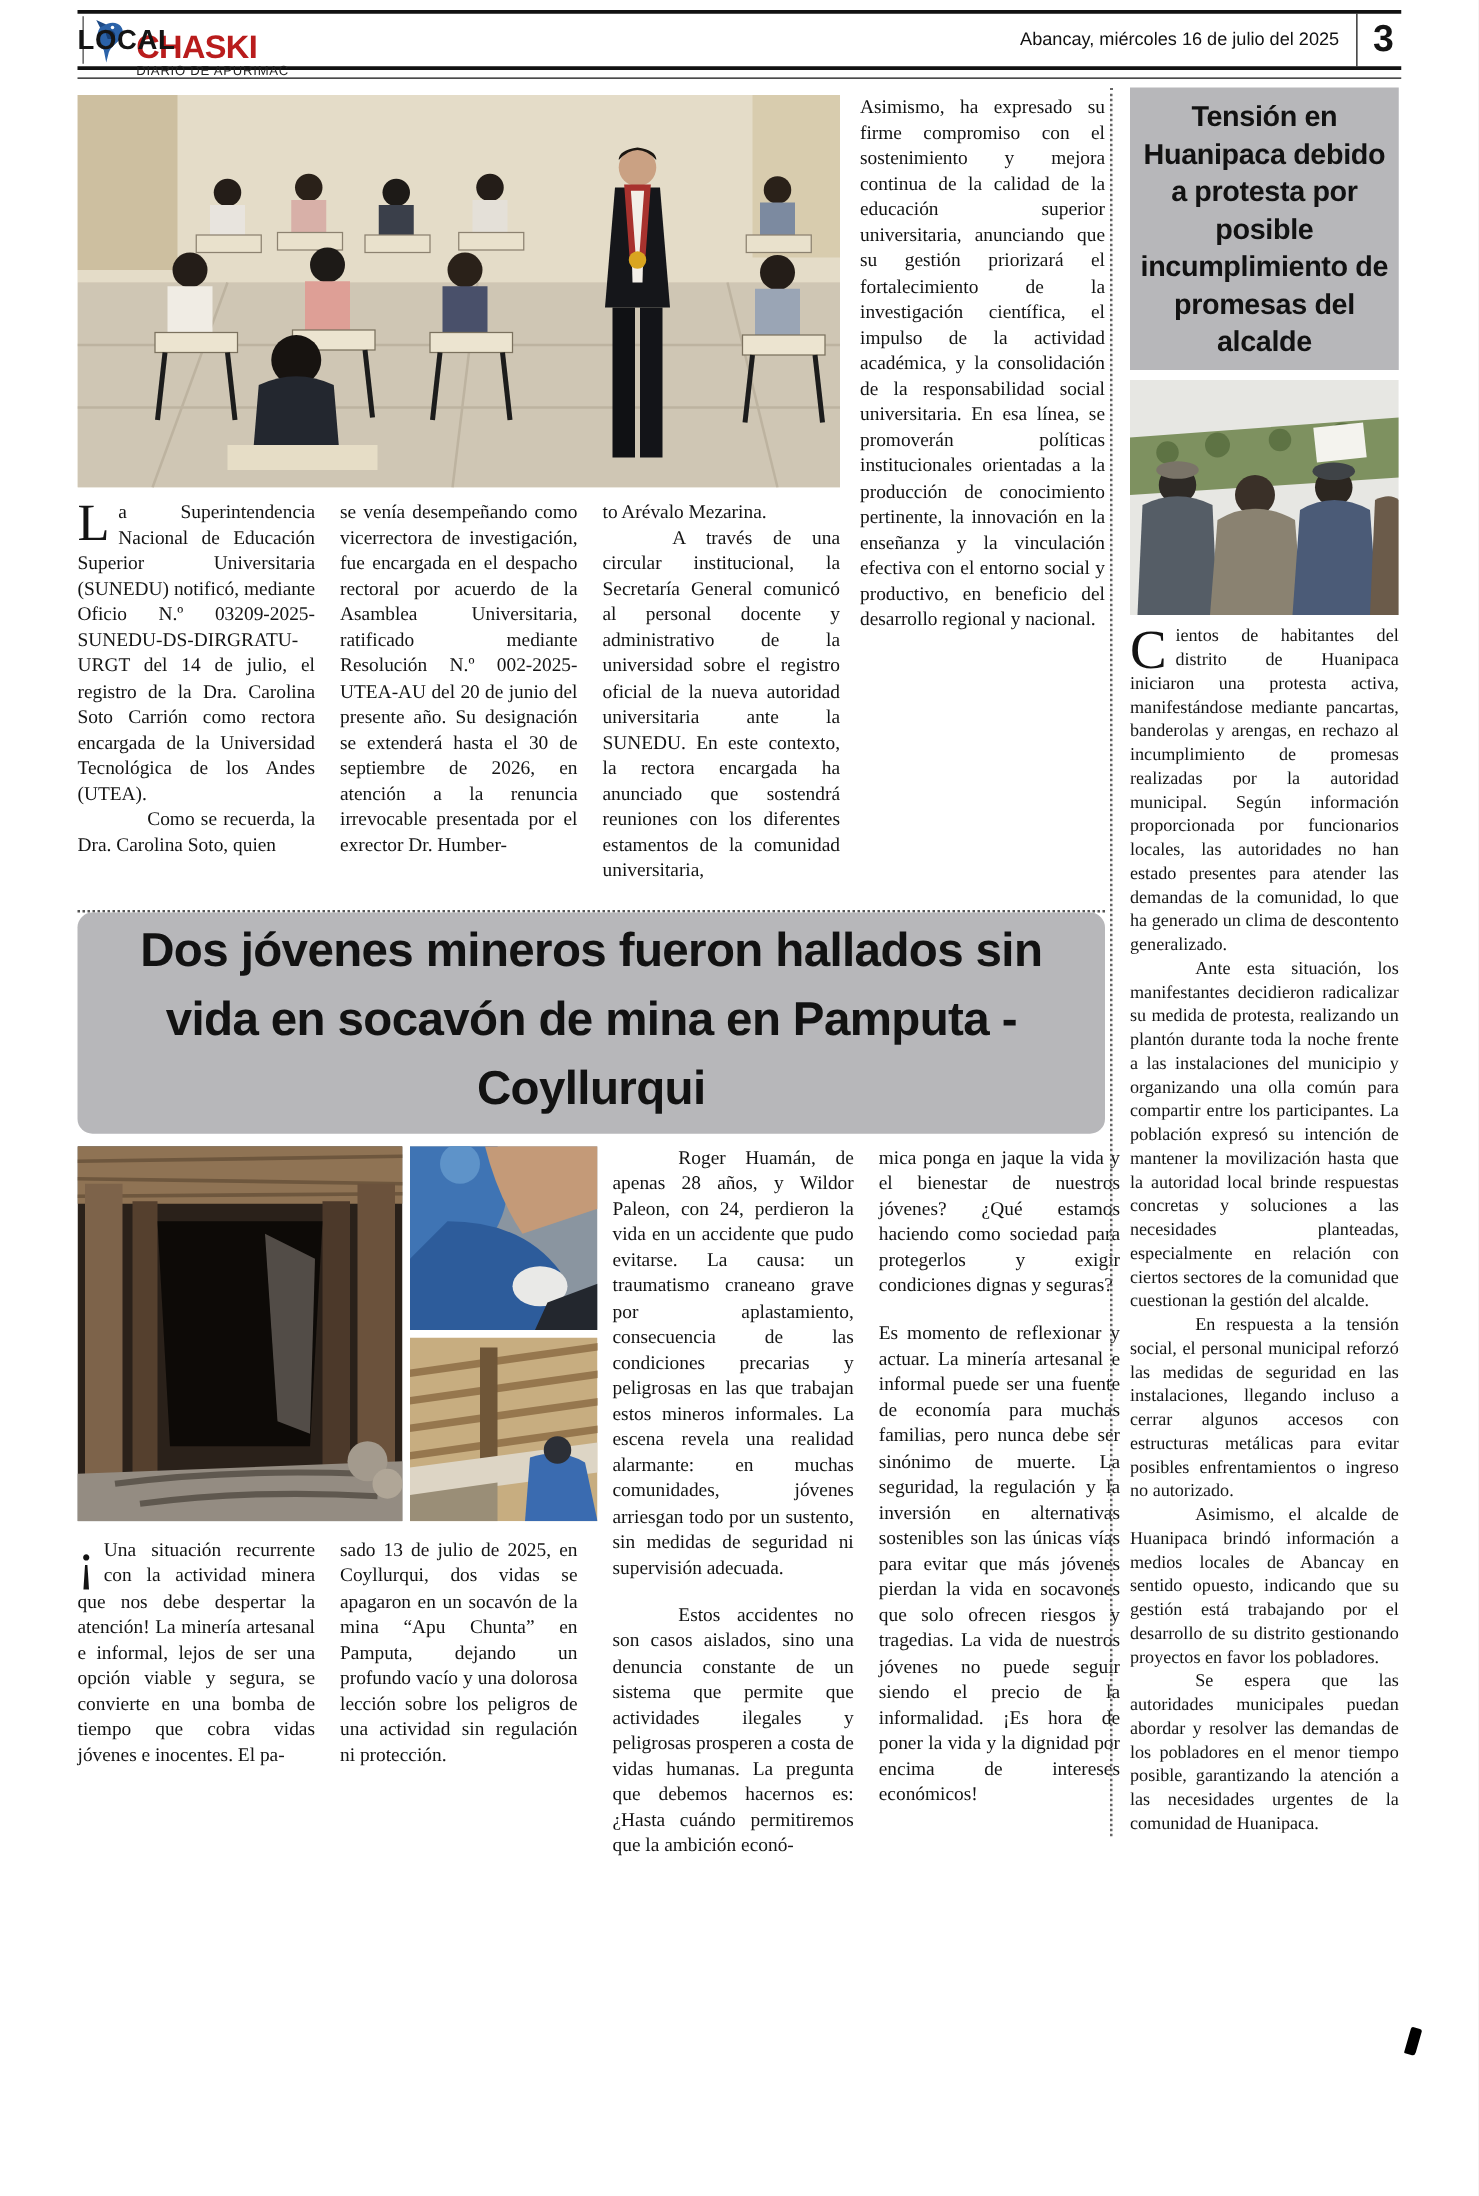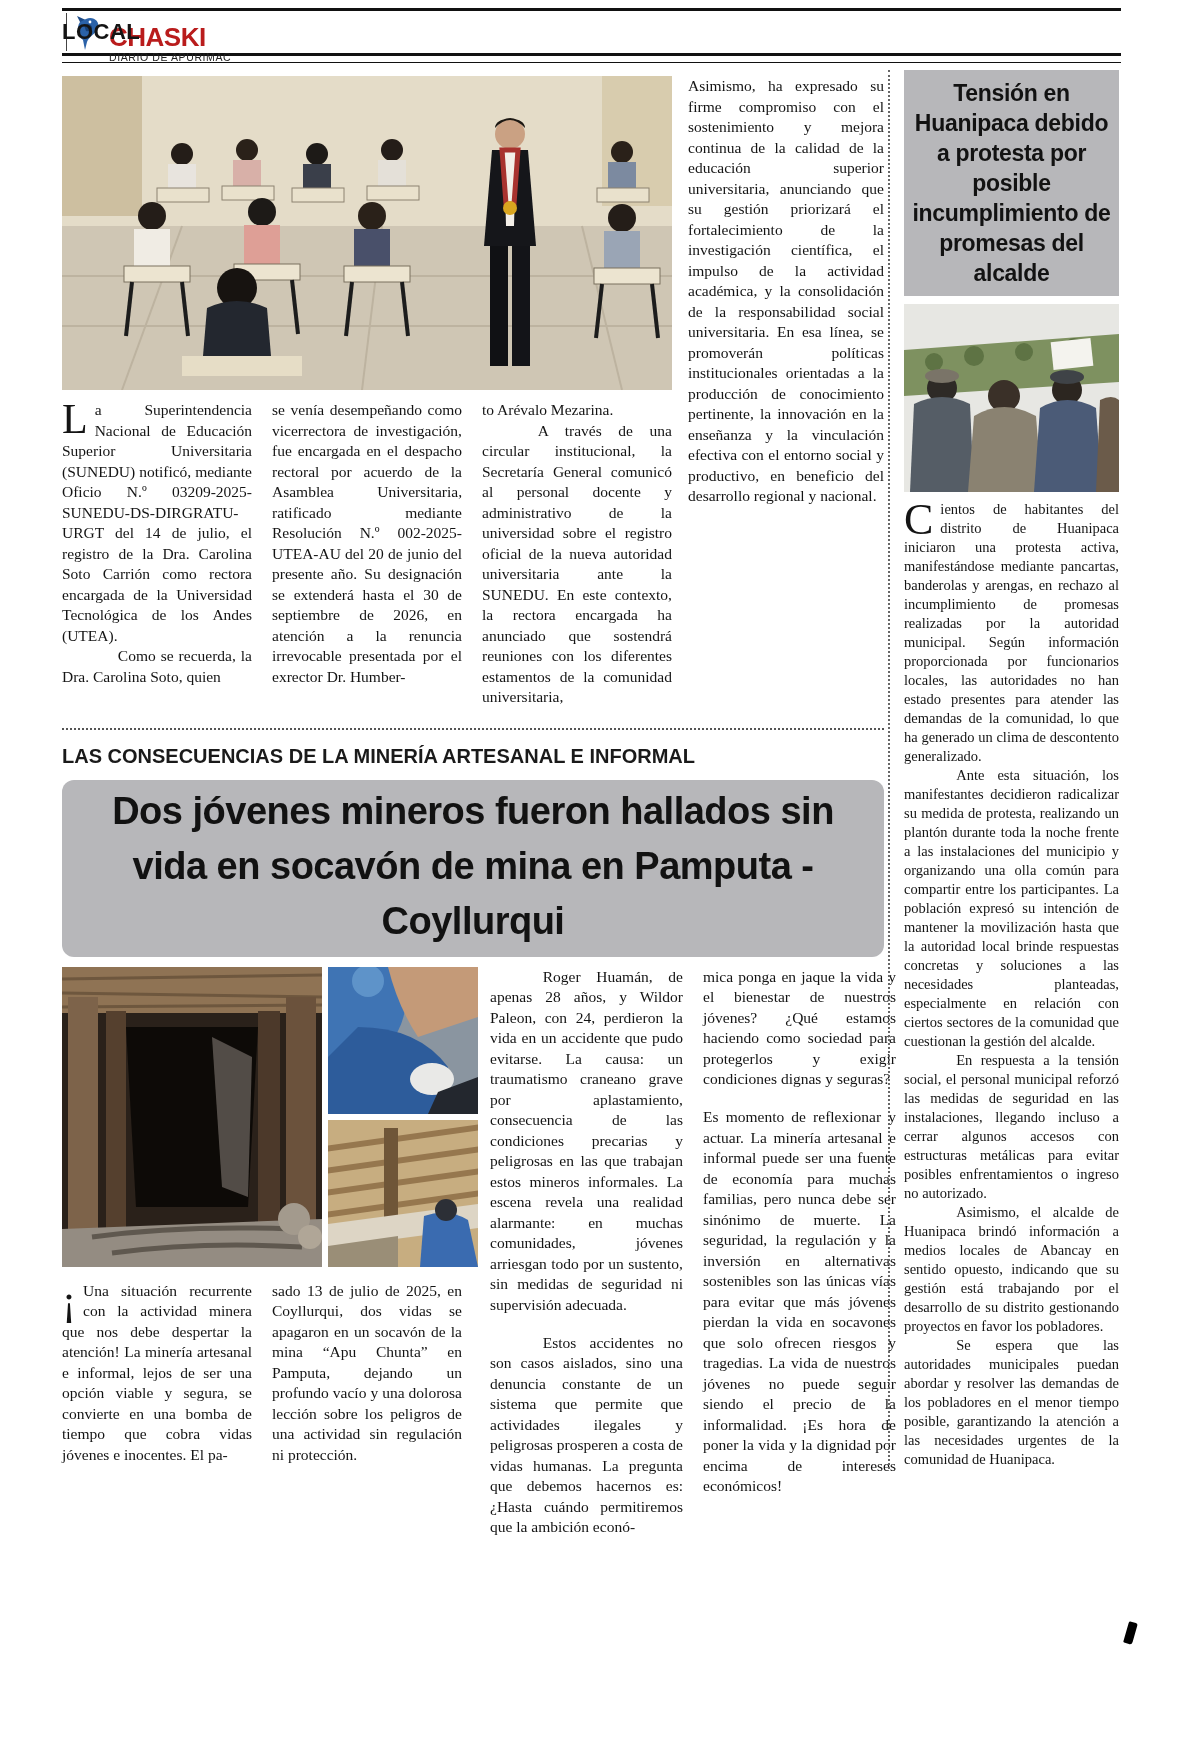--- a/index.html
+++ b/index.html
@@ -87,20 +87,25 @@
           <path d="M11 12 C14 10 18 11 19 14 C20 17 16 19 13 18 Z" fill="#174077"></path>
           <circle cx="17" cy="9" r="1.4" fill="#ffffff"></circle>
         </svg>
       </span>
       <div>
         <div class="brand-name">CHASKI</div>
         <div class="brand-tag">DIARIO DE APURIMAC</div>
       </div>
     </div>
     <div class="mast-section">LOCAL</div>
+    <div class="mast-right">
+      <span class="dateline">Abancay, miércoles 16 de julio del 2025</span>
+      <span class="mast-divider"></span>
+      <span class="pagenum">3</span>
+    </div>
   </header>
   <div class="mast-thin-rule"></div>
 
   <div class="content">
 
     <div class="main-col">
 
       <section>
 
         <div class="a1-flex">
@@ -210,21 +215,20 @@
             <div class="paras">
                 <p>Asimismo, ha expresado su firme compromiso con el sostenimiento y mejora continua de la calidad de la educación superior universitaria, anunciando que su gestión priorizará el fortalecimiento de la investigación científica, el impulso de la actividad académica, y la consolidación de la responsabilidad social universitaria. En esa línea, se promoverán políticas institucionales orientadas a la producción de conocimiento pertinente, la innovación en la enseñanza y la vinculación efectiva con el entorno social y productivo, en beneficio del desarrollo regional y nacional.</p>
               </div>
           </div>
         </div>
       </section>
 
       <hr class="dotted-rule">
 
       <section>
-        <div class="kicker">LAS CONSECUENCIAS DE LA MINERÍA ARTESANAL E INFORMAL</div>
         <h2 class="headline-box a2-head" style="margin:0;">Dos jóvenes mineros fueron hallados sin vida en socavón de mina en Pamputa - Coyllurqui</h2>
 
         <div class="a2-flex">
           <div class="a2-left">
             <div class="a2-photos">
               <figure>
                 <svg width="260" height="300" viewBox="0 0 260 300">
                   <rect width="260" height="300" fill="#2a211a"></rect>
                   <rect x="0" y="0" width="260" height="46" fill="#8f7354"></rect>
                   <g stroke="#6e573e" stroke-width="3">

